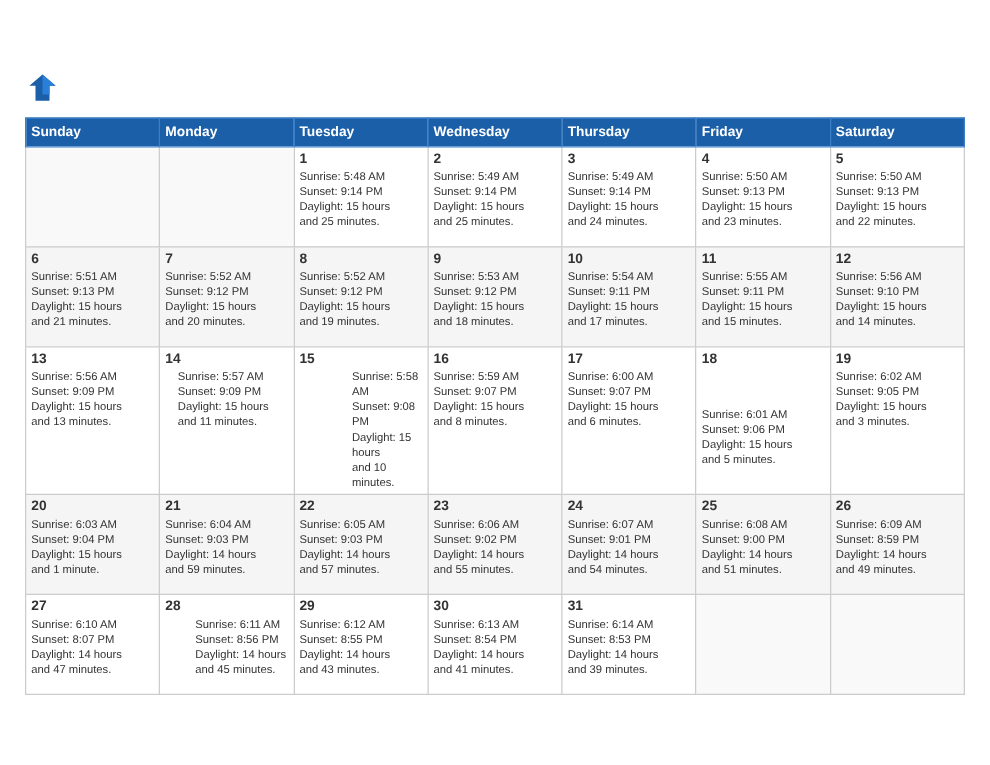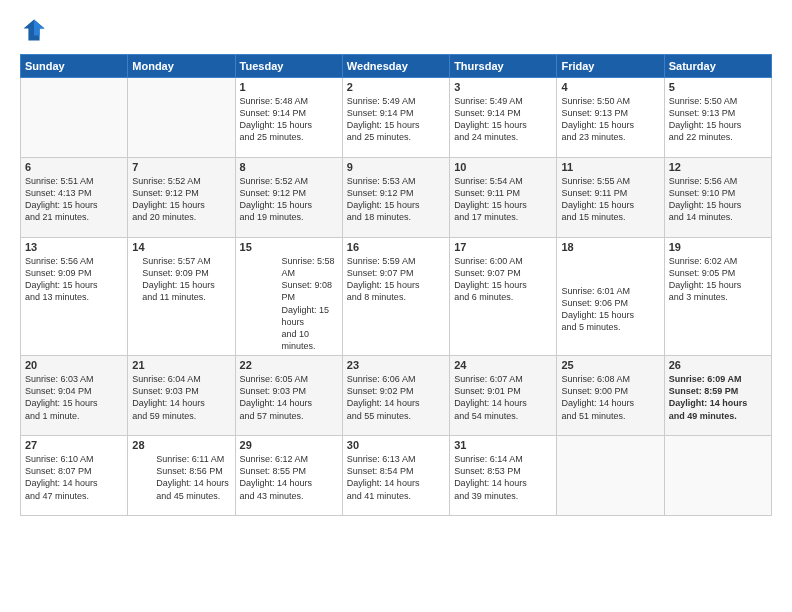--- a/index.html
+++ b/index.html
@@ -9,20 +9,21 @@
       font-family: Arial, sans-serif;
       background: #fff;
       overflow: hidden;
     }
     .page {
       width: 792px;
       height: 612px;
       padding: 16px 20px;
       display: flex;
       flex-direction: column;
+      justify-content: center;
     }
     .header {
       display: flex;
       justify-content: space-between;
       align-items: flex-start;
       margin-bottom: 10px;
     }
     .logo {
       display: flex;
       align-items: center;
@@ -172,21 +173,21 @@
             <div class="day-info" style="white-space: pre-line;">Sunrise: 5:50 AM
 Sunset: 9:13 PM
 Daylight: 15 hours
 and 22 minutes.</div>
           </td>
         </tr>
         <tr>
           <td>
             <span class="day-num">6</span>
             <div class="day-info" style="white-space: pre-line;">Sunrise: 5:51 AM
-Sunset: 4:13 PM
+Sunset: 9:13 PM
 Daylight: 15 hours
 and 21 minutes.</div>
           </td>
           <td>
             <span class="day-num">7</span>
             <div class="day-info" style="white-space: pre-line;">Sunrise: 5:52 AM
 Sunset: 9:12 PM
 Daylight: 15 hours
 and 20 minutes.</div>
           </td>
@@ -315,21 +316,21 @@
           </td>
           <td>
             <span class="day-num">25</span>
             <div class="day-info" style="white-space: pre-line;">Sunrise: 6:08 AM
 Sunset: 9:00 PM
 Daylight: 14 hours
 and 51 minutes.</div>
           </td>
           <td>
             <span class="day-num">26</span>
-            <div class="day-info" style="white-space: pre-line; font-weight: bold;">Sunrise: 6:09 AM
+            <div class="day-info" style="white-space: pre-line;">Sunrise: 6:09 AM
 Sunset: 8:59 PM
 Daylight: 14 hours
 and 49 minutes.</div>
           </td>
         </tr>
         <tr>
           <td>
             <span class="day-num">27</span>
             <div class="day-info" style="white-space: pre-line;">Sunrise: 6:10 AM
 Sunset: 8:07 PM

